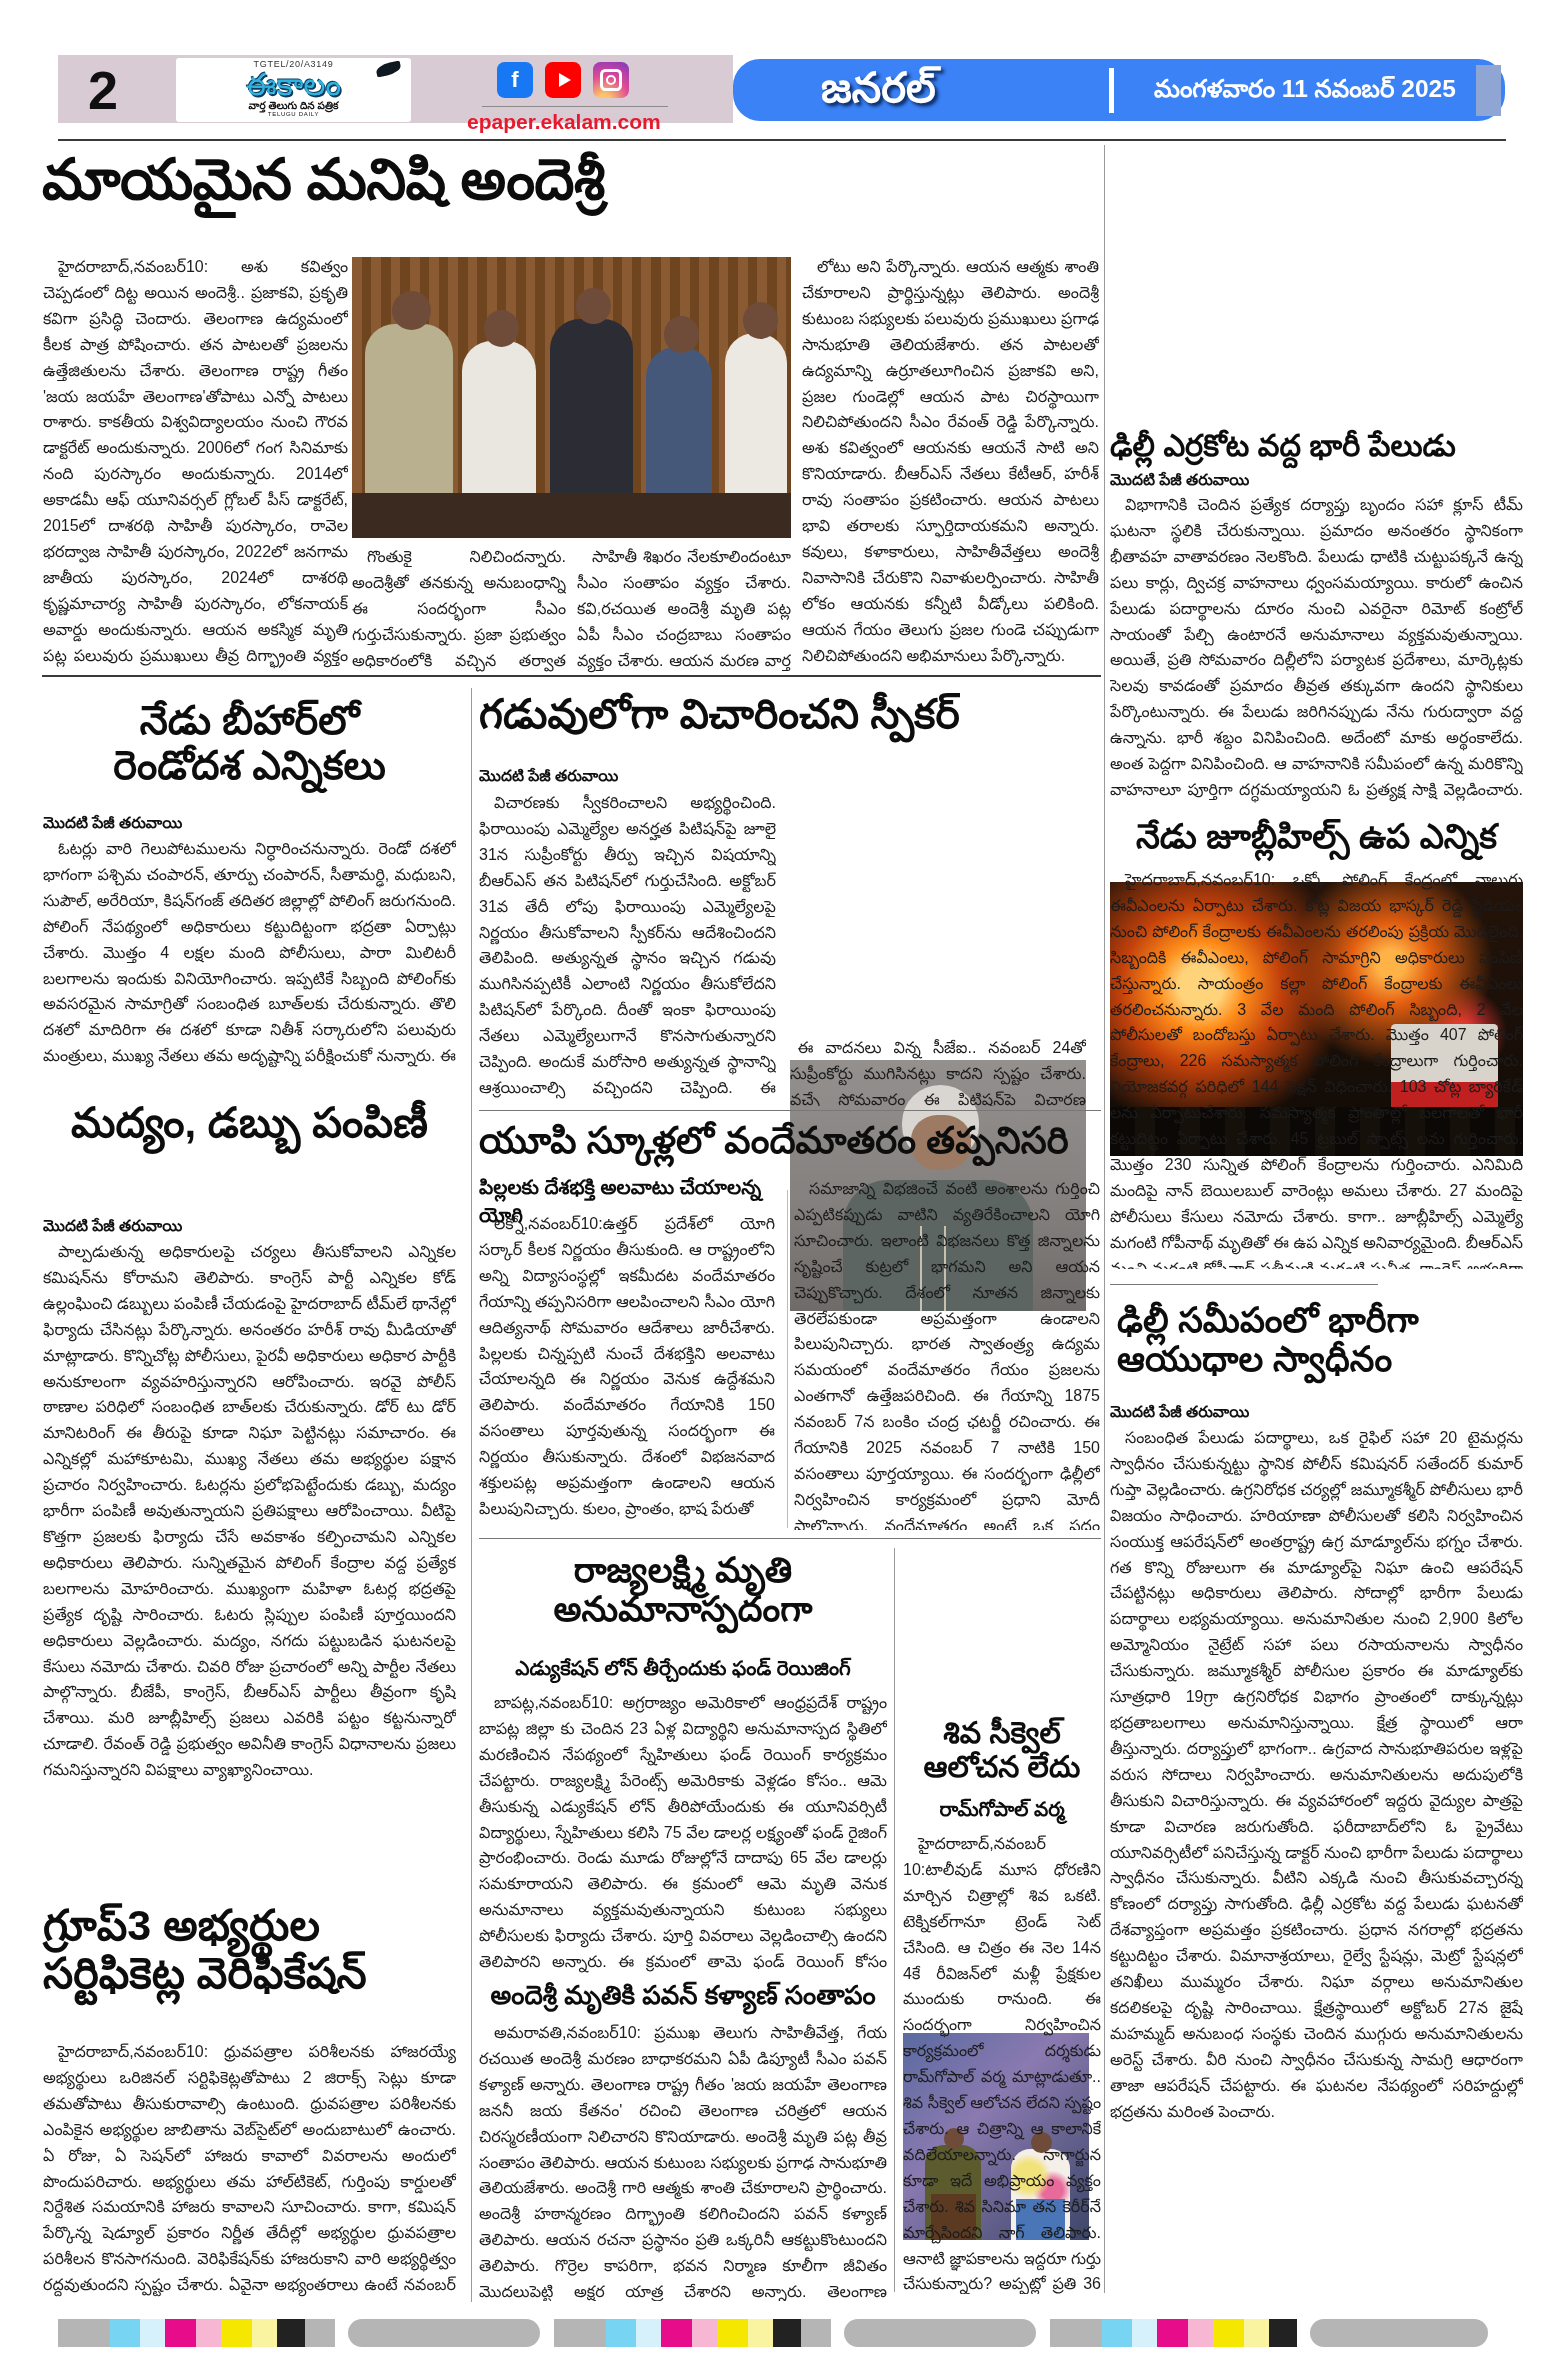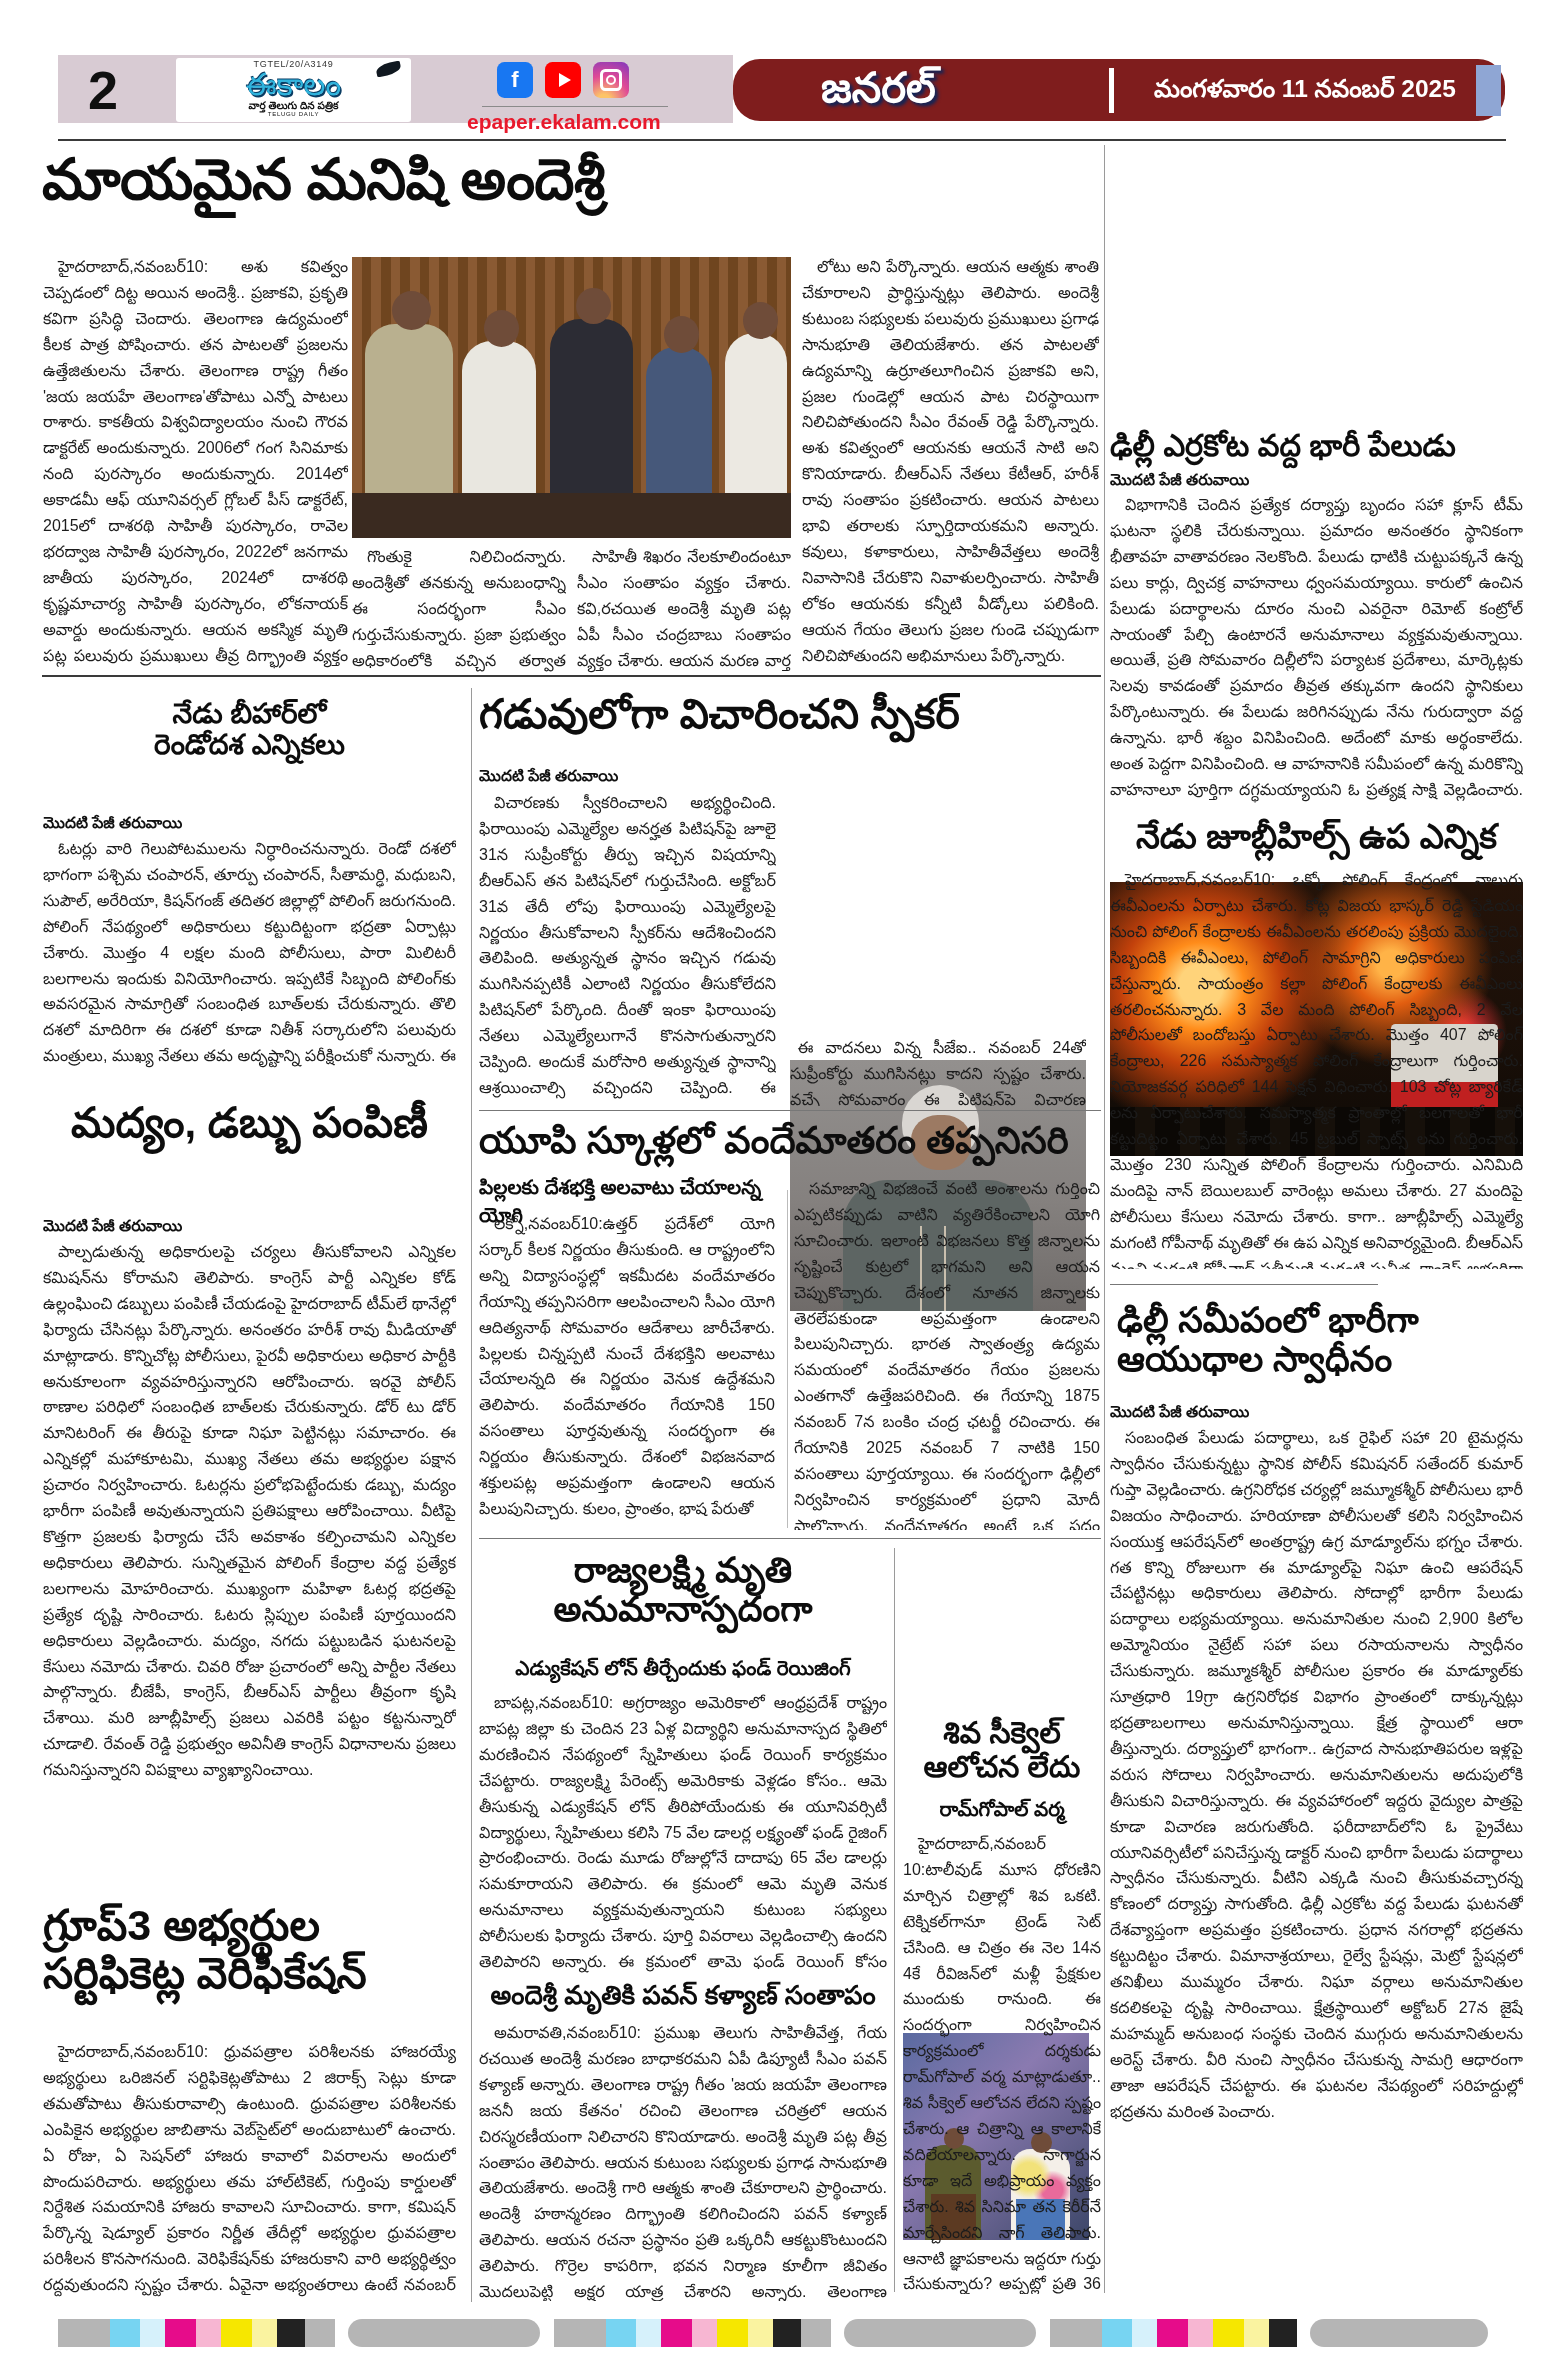--- a/index.html
+++ b/index.html
@@ -20,21 +20,21 @@
   .soc{width:36px;height:36px;border-radius:7.4px;display:flex;align-items:center;justify-content:center;
        color:#fff;font-weight:bold;font-size:22px;}
   .soc-fb{background:#1877f2;}
   .soc-yt{background:#ff0000;}
   .soc-ig{background:radial-gradient(circle at 30% 110%,#fdc468 15%,#df4996 55%,#8a3ab9 95%);}
   .ig-ring{width:16.4px;height:16.4px;border:3px solid #fff;border-radius:5.2px;position:relative;}
   .ig-ring::after{content:"";position:absolute;left:3.7px;top:3.7px;width:6px;height:6px;border:2.2px solid #fff;border-radius:50%;}
   .yt-tri{width:0;height:0;border-left:12px solid #fff;border-top:7.4px solid transparent;border-bottom:7.4px solid transparent;margin-left:3px;}
   .siteline{border-top:1.5px solid #8a8a8a;}
   .site{color:#e8192c;font-size:21px;font-weight:bold;}
-  .blueband{background:#7f1d1d;border-radius:27px;}
+  .blueband{background:#3b82f6;border-radius:27px;}
   .section-label{font-size:42px;font-weight:bold;color:#fff;text-shadow:3px 3px 3.7px #08255c;}
   .band-div{background:#fff;}
   .band-date{font-size:24.5px;font-weight:bold;color:#fff;white-space:nowrap;}
   .band-sq{background:#8fa6d4;}
   
   .hline{background:#3a3a3a;height:1.5px;}
   .vline{background:#9a9a9a;width:0.7px;}
   
   .lead-h{font-size:57px;font-weight:bold;color:#0c0c0c;line-height:1.04;letter-spacing:-0.7px;white-space:nowrap;}
   .art-h{font-weight:bold;color:#0d0d0d;line-height:1.12;}
@@ -136,21 +136,21 @@
   <div class="abs body" style="left:577px;top:544px;width:214px;height:131px;">సాహితీ శిఖరం నేలకూలిందంటూ సీఎం సంతాపం వ్యక్తం చేశారు. కవి,రచయిత అందెశ్రీ మృతి పట్ల ఏపీ సీఎం చంద్రబాబు సంతాపం వ్యక్తం చేశారు. ఆయన మరణ వార్త దిగ్భ్రాంతిని కలిగించిందని, కుటుంబ సభ్యులకు ప్రగాఢ సానుభూతి తెలిపారు.</div>
   <div class="abs body" style="left:802px;top:254px;width:297px;height:419px;">లోటు అని పేర్కొన్నారు. ఆయన ఆత్మకు శాంతి చేకూరాలని ప్రార్థిస్తున్నట్లు తెలిపారు. అందెశ్రీ కుటుంబ సభ్యులకు పలువురు ప్రముఖులు ప్రగాఢ సానుభూతి తెలియజేశారు. తన పాటలతో ఉద్యమాన్ని ఉర్రూతలూగించిన ప్రజాకవి అని, ప్రజల గుండెల్లో ఆయన పాట చిరస్థాయిగా నిలిచిపోతుందని సీఎం రేవంత్ రెడ్డి పేర్కొన్నారు. అశు కవిత్వంలో ఆయనకు ఆయనే సాటి అని కొనియాడారు. బీఆర్ఎస్ నేతలు కేటీఆర్, హరీశ్ రావు సంతాపం ప్రకటించారు. ఆయన పాటలు భావి తరాలకు స్ఫూర్తిదాయకమని అన్నారు. కవులు, కళాకారులు, సాహితీవేత్తలు అందెశ్రీ నివాసానికి చేరుకొని నివాళులర్పించారు. సాహితీ లోకం ఆయనకు కన్నీటి వీడ్కోలు పలికింది. ఆయన గేయం తెలుగు ప్రజల గుండె చప్పుడుగా నిలిచిపోతుందని అభిమానులు పేర్కొన్నారు.</div>
 
   <div class="abs hline" style="left:42px;top:675px;width:1059px;"></div>
 
   <div class="abs vline" style="left:471px;top:688px;height:1614px;"></div>
   <div class="abs vline" style="left:1104px;top:145px;height:2148px;"></div>
   <div class="abs vline" style="left:787px;top:1190px;height:338px;background:#bbb;"></div>
   <div class="abs vline" style="left:894px;top:1548px;height:744px;"></div>
 
-  <div class="abs art-h center" style="left:43px;top:698px;width:413px;font-size:28px;text-align:center;">
+  <div class="abs art-h center" style="left:43px;top:698px;width:413px;font-size:40px;text-align:center;">
     <div>నేడు బీహార్‌లో</div>
     <div>రెండోదశ ఎన్నికలు</div>
   </div>
   <div class="abs kicker" style="left:43px;top:814px;">మొదటి పేజీ తరువాయి</div>
   <div class="abs body" style="left:43px;top:836px;width:413px;height:232px;">ఓటర్లు వారి గెలుపోటములను నిర్ధారించనున్నారు. రెండో దశలో భాగంగా పశ్చిమ చంపారన్, తూర్పు చంపారన్, సీతామర్ఢి, మధుబని, సుపౌల్, అరేరియా, కిషన్‌గంజ్ తదితర జిల్లాల్లో పోలింగ్ జరుగనుంది. పోలింగ్ నేపథ్యంలో అధికారులు కట్టుదిట్టంగా భద్రతా ఏర్పాట్లు చేశారు. మొత్తం 4 లక్షల మంది పోలీసులు, పారా మిలిటరీ బలగాలను ఇందుకు వినియోగించారు. ఇప్పటికే సిబ్బంది పోలింగ్‌కు అవసరమైన సామాగ్రితో సంబంధిత బూత్‌లకు చేరుకున్నారు. తొలి దశలో మాదిరిగా ఈ దశలో కూడా నితీశ్ సర్కారులోని పలువురు మంత్రులు, ముఖ్య నేతలు తమ అదృష్టాన్ని పరీక్షించుకో నున్నారు. ఈ ఎన్నికల్లో మహాగర్‌బంధన్, ఎన్డీయే కూటమిల మధ్యనే ప్రధాన పోటీ నెలకొని ఉంది. వీరితోపాటు కొత్తగా ప్రశాంత్ కిషోర్ నేతృత్వంలోని జన్ సురాజ్ పార్టీ, లాలూ యాదవ్ పెద్దకుమారుడు తేజ్ ప్రతాప్ యాదవ్ నేతృత్వంలోని జన్‌శక్తి జనతాదళ్ పార్టీ బరిలో నిలిచాయి.</div>
 
   <div class="abs art-h center" style="left:43px;top:1099px;width:413px;font-size:35px;">
     <div style="font-size:42px;">మద్యం, డబ్బు పంపిణీ</div>
   </div>
   <div class="abs kicker" style="left:43px;top:1217px;">మొదటి పేజీ తరువాయి</div>

